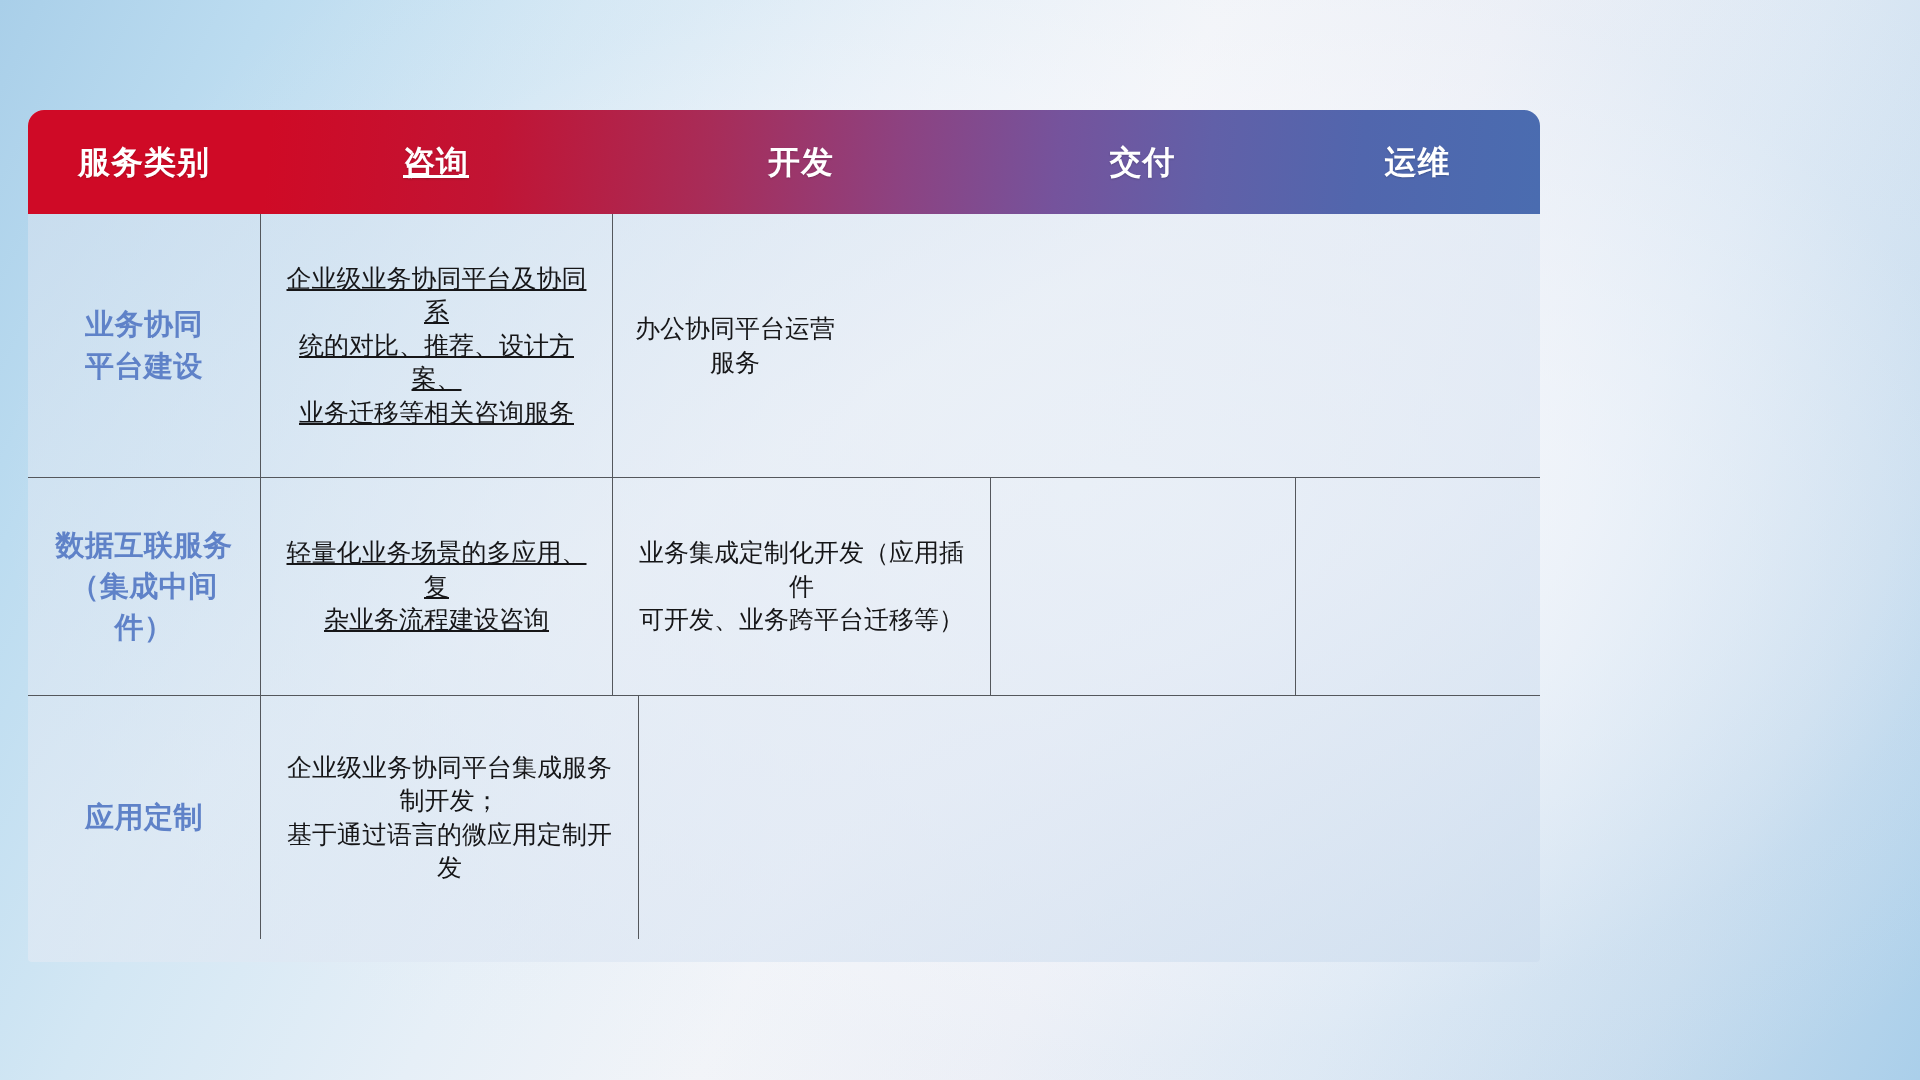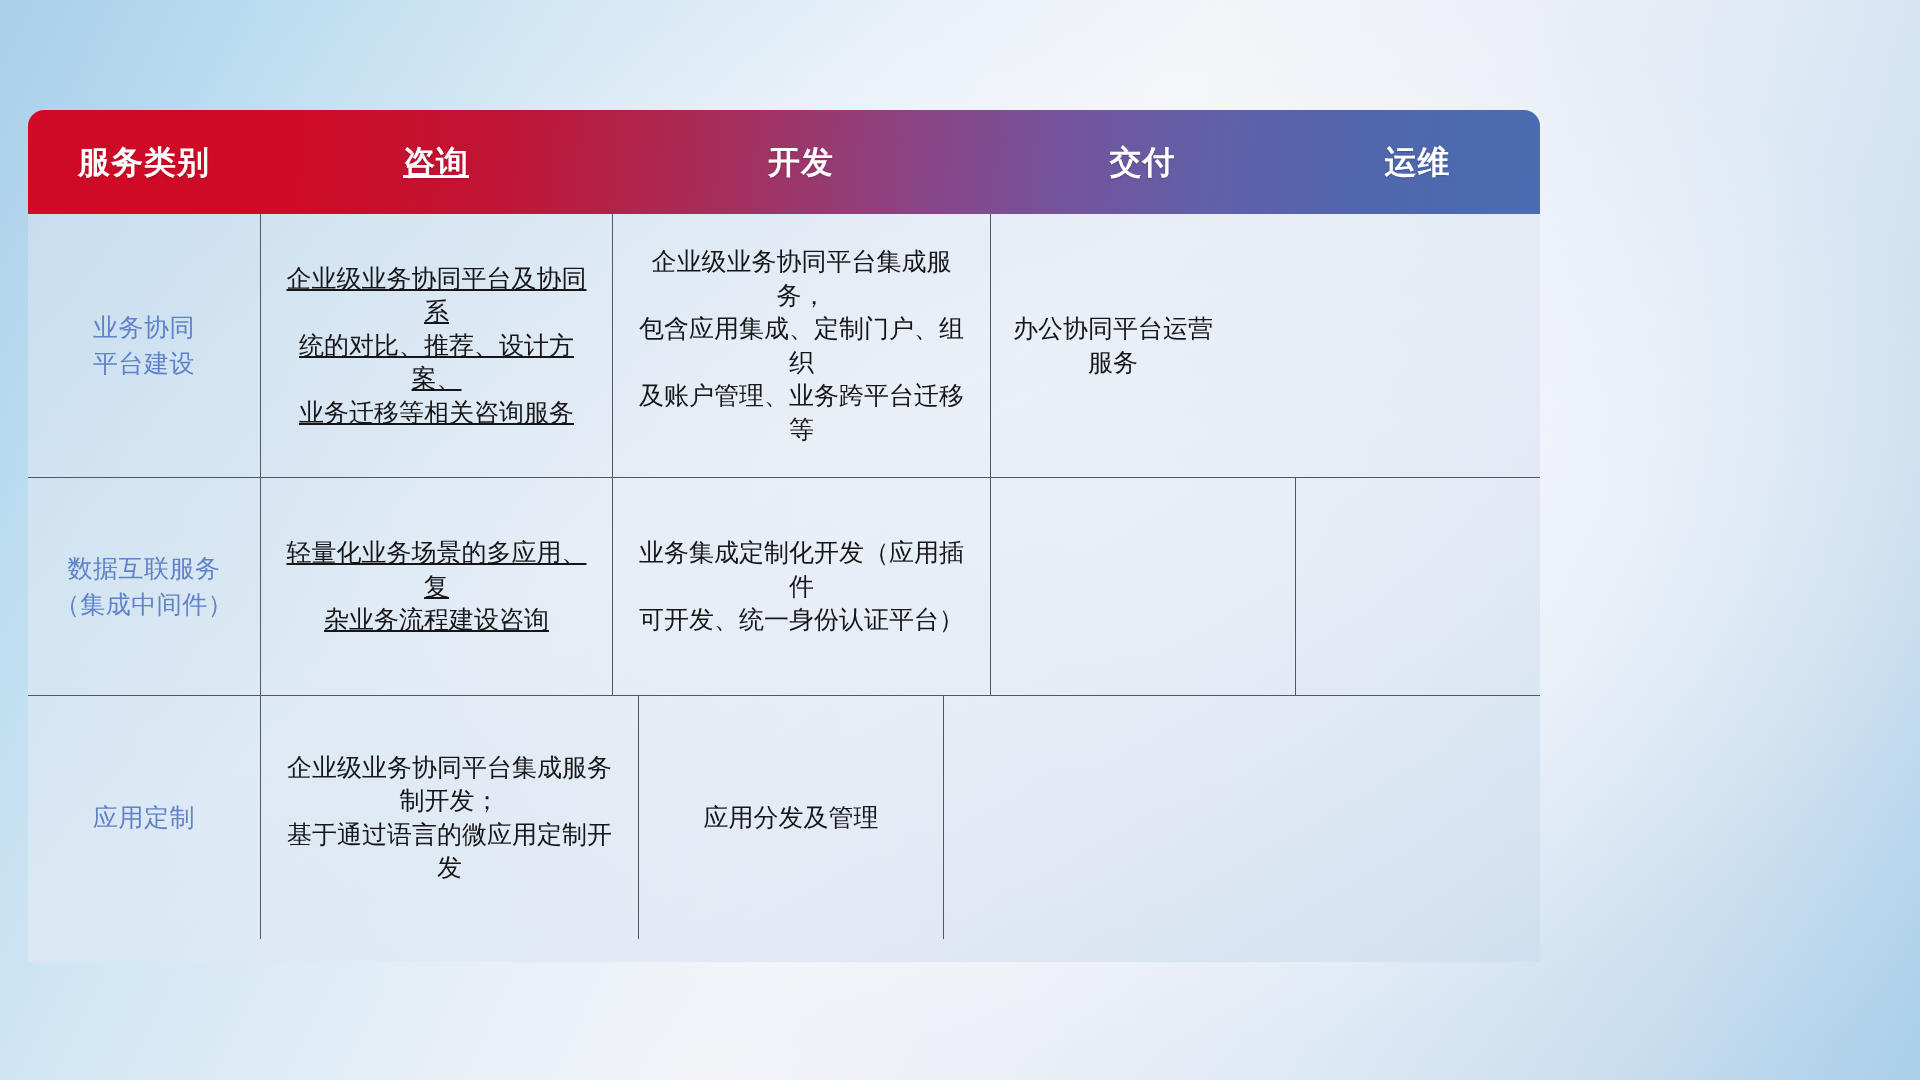--- a/index.html
+++ b/index.html
@@ -106,22 +106,22 @@
     box-sizing: border-box;
     padding: 6px 14px;
     text-align: center;
     color: #161618;
     font-size: 25px;
     line-height: 1.34;
     white-space: pre-line;
   }
   .td.cat {
     color: #5f82c8;
-    font-weight: normal;
-    font-size: 25px;
+    font-weight: bold;
+    font-size: 29px;
     line-height: 1.42;
     letter-spacing: 0.5px;
   }
 
   
   .c1 { width: 232px; }
   .c2 { width: 352px; text-decoration: underline; }
   .c3 { width: 378px; }
   .c4 { width: 305px; }
   .c5 { width: 245px; }
@@ -145,42 +145,38 @@
     </div>
 
     <div class="tbody">
 
       <div class="trow r1">
         <div class="td cat c1">业务协同
 平台建设</div>
         <div class="td c2 sep2">企业级业务协同平台及协同系
 统的对比、推荐、设计方案、
 业务迁移等相关咨询服务</div>
-        <div class="td c3 sep3">企业级业务协同平台集成服务，
-包含应用集成、定制门户、组织
-及账户管理、业务跨平台迁移等</div>
         <div class="td c5 sep5">办公协同平台运营服务</div>
       </div>
 
       <div class="trow r2">
         <div class="td cat c1">数据互联服务
 （集成中间件）</div>
         <div class="td c2 sep2">轻量化业务场景的多应用、复
 杂业务流程建设咨询</div>
         <div class="td c3 sep3">业务集成定制化开发（应用插件
-可开发、统一身份认证平台）</div>
+可开发、业务跨平台迁移等）</div>
         <div class="td c4 sep4"></div>
         <div class="td c5 sep5"></div>
       </div>
 
       <div class="trow r3">
         <div class="td cat c1">应用定制</div>
         <div class="td c3 sep3">企业级业务协同平台集成服务
 制开发；
 基于通过语言的微应用定制开发</div>
-        <div class="td c4 sep4">应用分发及管理</div>
         <div class="td c5 sep5"></div>
       </div>
 
     </div>
   </div>
 
 </div>
 
 </body></html>

